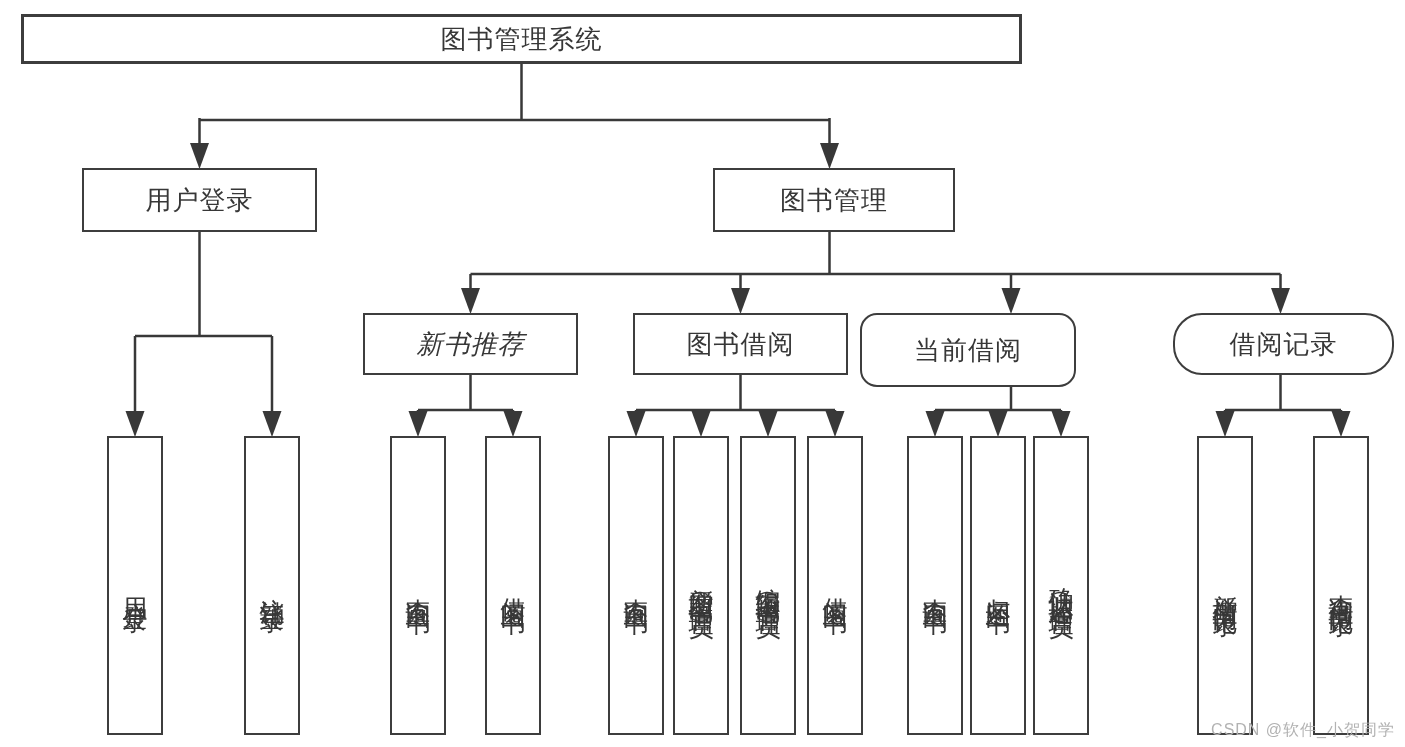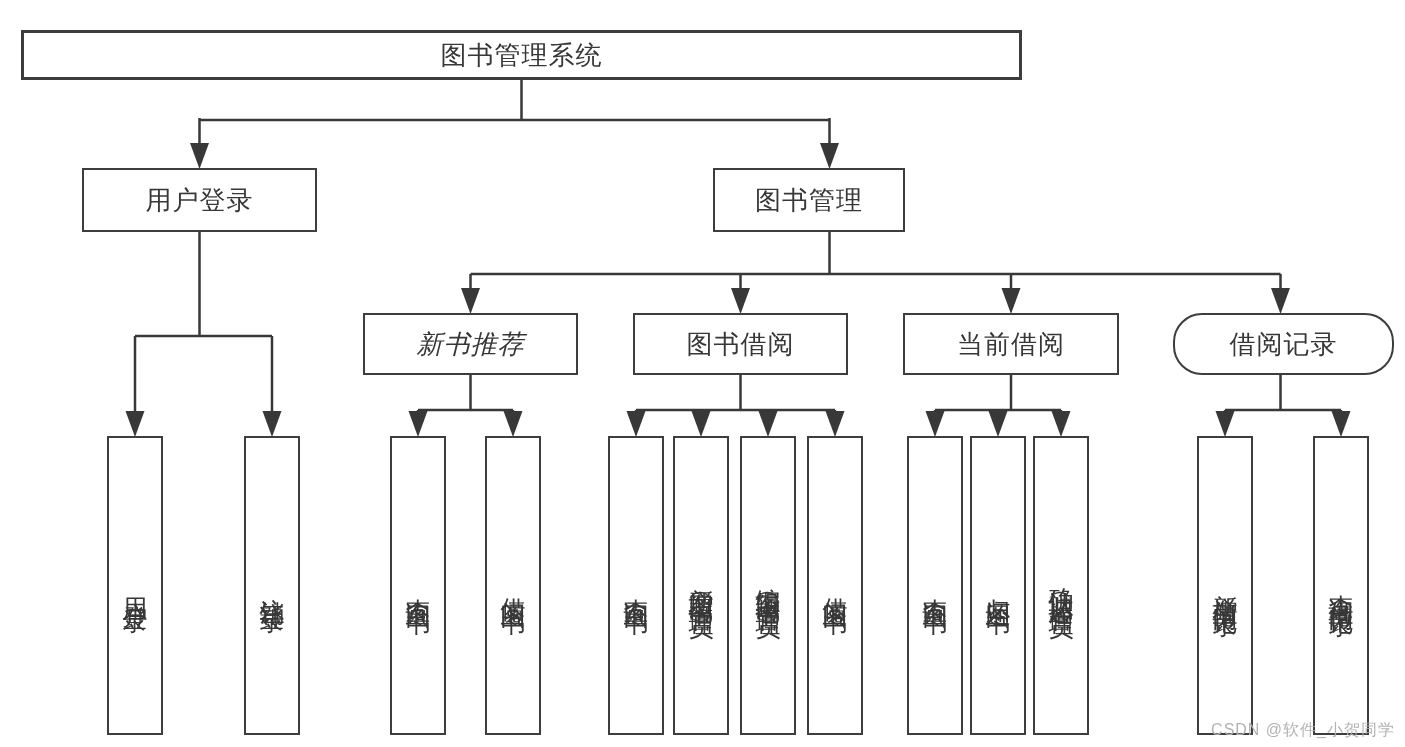--- a/index.html
+++ b/index.html
@@ -19,21 +19,21 @@
     box-sizing: border-box;
     background: #ffffff;
     border: 2px solid #3d3d3d;
     display: flex;
     align-items: center;
     justify-content: center;
     color: #373737;
     font-size: 26px;
     letter-spacing: 1px;
   }
-  .box.root { border-width: 3px; margin-top: 16px; }
+  .box.root { border-width: 3px; }
   .box.lvl2, .box.lvl3 { border-width: 2.5px; }
   .leaf {
     position: absolute;
     box-sizing: border-box;
     top: 436px;
     width: 56px;
     height: 299px;
     background: #ffffff;
     border: 2px solid #3d3d3d;
     display: flex;
@@ -125,31 +125,31 @@
     </g>
   </svg>
 
   <div class="box root" style="left:21px; top:14px; width:1001px; height:50px;">
     <span>图书管理系统</span>
   </div>
 
   <div class="box lvl2" style="left:82px; top:168px; width:235px; height:64px;">
     <span>用户登录</span>
   </div>
-  <div class="box lvl2" style="left:713px; top:168px; width:192px; height:64px;">
+  <div class="box lvl2" style="left:713px; top:168px; width:242px; height:64px;">
     <span>图书管理</span>
   </div>
 
   <div class="box lvl3" style="left:363px; top:313px; width:215px; height:62px;font-style:italic;">
     <span>新书推荐</span>
   </div>
   <div class="box lvl3" style="left:633px; top:313px; width:215px; height:62px;">
     <span>图书借阅</span>
   </div>
-  <div class="box lvl3" style="left:903px; top:313px; width:216px; height:62px;">
+  <div class="box lvl3" style="left:860px; top:313px; width:216px; height:74px;border-radius:17px;">
     <span>当前借阅</span>
   </div>
   <div class="box lvl3" style="left:1173px; top:313px; width:221px; height:62px;border-radius:29px;">
     <span>借阅记录</span>
   </div>
 
   <div class="leaf" style="left:107px;">
     <span>用户登录</span>
   </div>
   <div class="leaf" style="left:244px;">

